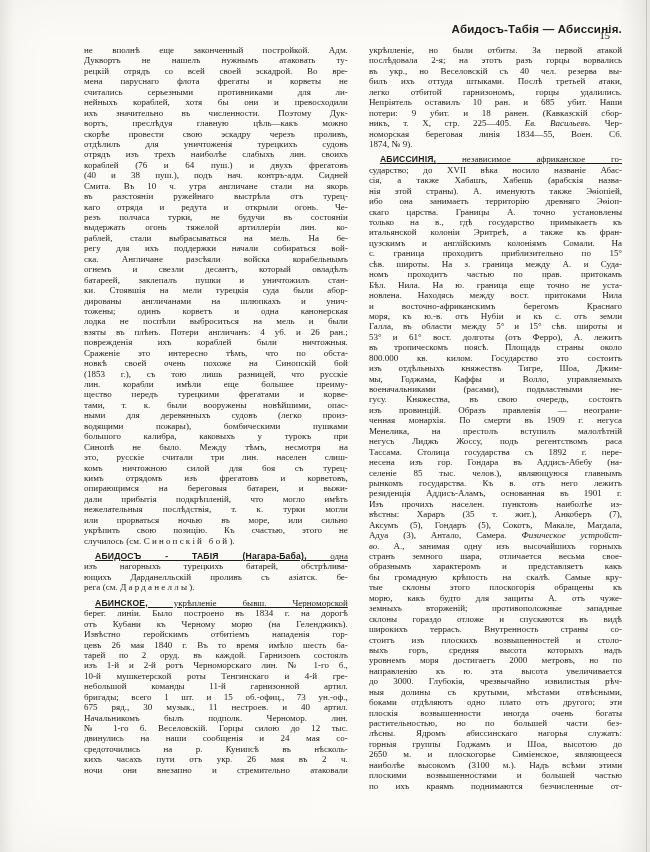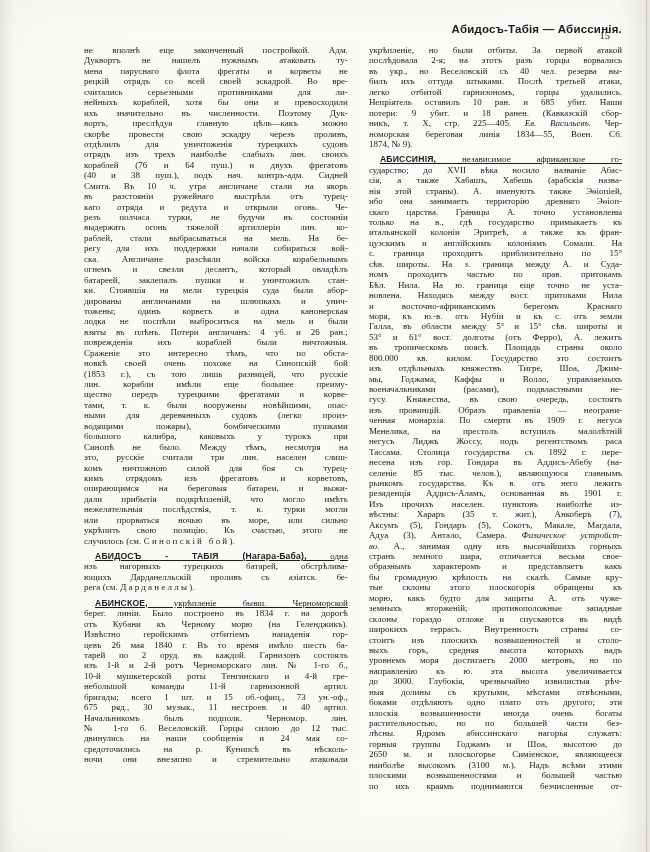--- a/index.html
+++ b/index.html
@@ -49,22 +49,22 @@
 <div class="page">
   <div class="header">
     <div class="title">Абидосъ-Табія — Абиссинія.</div>
     <div class="pagenum">15</div>
   </div>
   <div class="cols">
     <div class="col left">
         <div class="block">
           <div class="line">не вполнѣ еще законченный постройкой. Адм.</div>
           <div class="line">Дуквортъ не нашелъ нужнымъ атаковать ту-</div>
+          <div class="line">рецкій отрядъ со всей своей эскадрой. Во вре-</div>
           <div class="line">мена паруснаго флота фрегаты и корветы не</div>
-          <div class="line">рецкій отрядъ со всей своей эскадрой. Во вре-</div>
           <div class="line">считались серьезными противниками для ли-</div>
           <div class="line">нейныхъ кораблей, хотя бы они и превосходили</div>
           <div class="line">ихъ значительно въ численности. Поэтому Дук-</div>
           <div class="line">вортъ, преслѣдуя главную цѣль—какъ можно</div>
           <div class="line">скорѣе провести свою эскадру черезъ проливъ,</div>
           <div class="line">отдѣлилъ для уничтоженія турецкихъ судовъ</div>
           <div class="line">отрядъ изъ трехъ наиболѣе слабыхъ лин. своихъ</div>
           <div class="line">кораблей (76 и 64 пуш.) и двухъ фрегатовъ</div>
           <div class="line">(40 и 38 пуш.), подъ нач. контръ-адм. Сидней</div>
           <div class="line">Смита. Въ 10 ч. утра англичане стали на якорь</div>
@@ -118,20 +118,21 @@
           <div class="line">тарей по 2 оруд. въ каждой. Гарнизонъ состоялъ</div>
           <div class="line">изъ 1-й и 2-й ротъ Черноморскаго лин. № 1-го б.,</div>
           <div class="line">10-й мушкетерской роты Тенгинскаго и 4-й гре-</div>
           <div class="line">небольшой команды 11-й гарнизонной артил.</div>
           <div class="line">бригады; всего 1 шт. и 15 об.-офиц., 73 ун.-оф.,</div>
           <div class="line">675 ряд., 30 музык., 11 нестроев. и 40 артил.</div>
           <div class="line">Начальникомъ былъ подполк. Черномор. лин.</div>
           <div class="line">№ 1-го б. Веселовскій. Горцы силою до 12 тыс.</div>
           <div class="line">двинулись на наши сообщенія и 24 мая со-</div>
           <div class="line">средоточились на р. Кунипсѣ въ нѣсколь-</div>
+          <div class="line">кихъ часахъ пути отъ укр. 26 мая въ 2 ч.</div>
           <div class="line">ночи они внезапно и стремительно атаковали</div>
         </div>
       </div>
     <div class="col right">
         <div class="block">
           <div class="line">укрѣпленіе, но были отбиты. За первой атакой</div>
           <div class="line">послѣдовала 2-я; на этотъ разъ горцы ворвались</div>
           <div class="line">въ укр., но Веселовскій съ 40 чел. резерва вы-</div>
           <div class="line">билъ ихъ оттуда штыками. Послѣ третьей атаки,</div>
           <div class="line">легко отбитой гарнизономъ, горцы удалились.</div>

